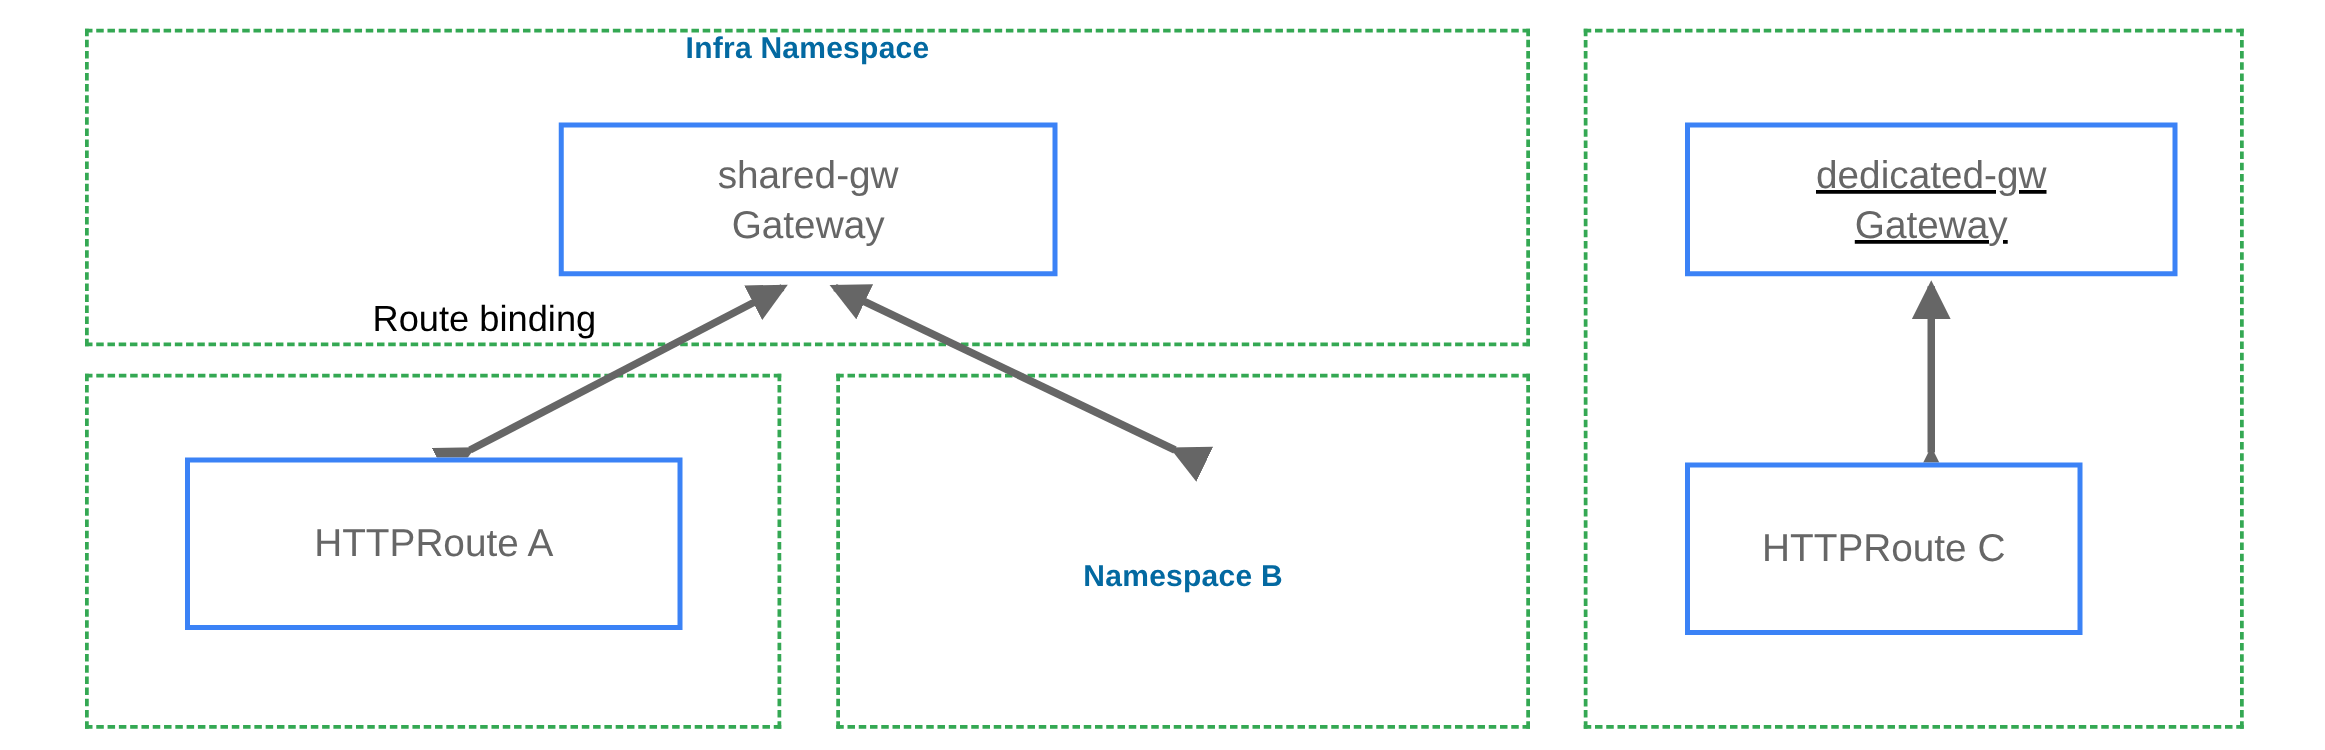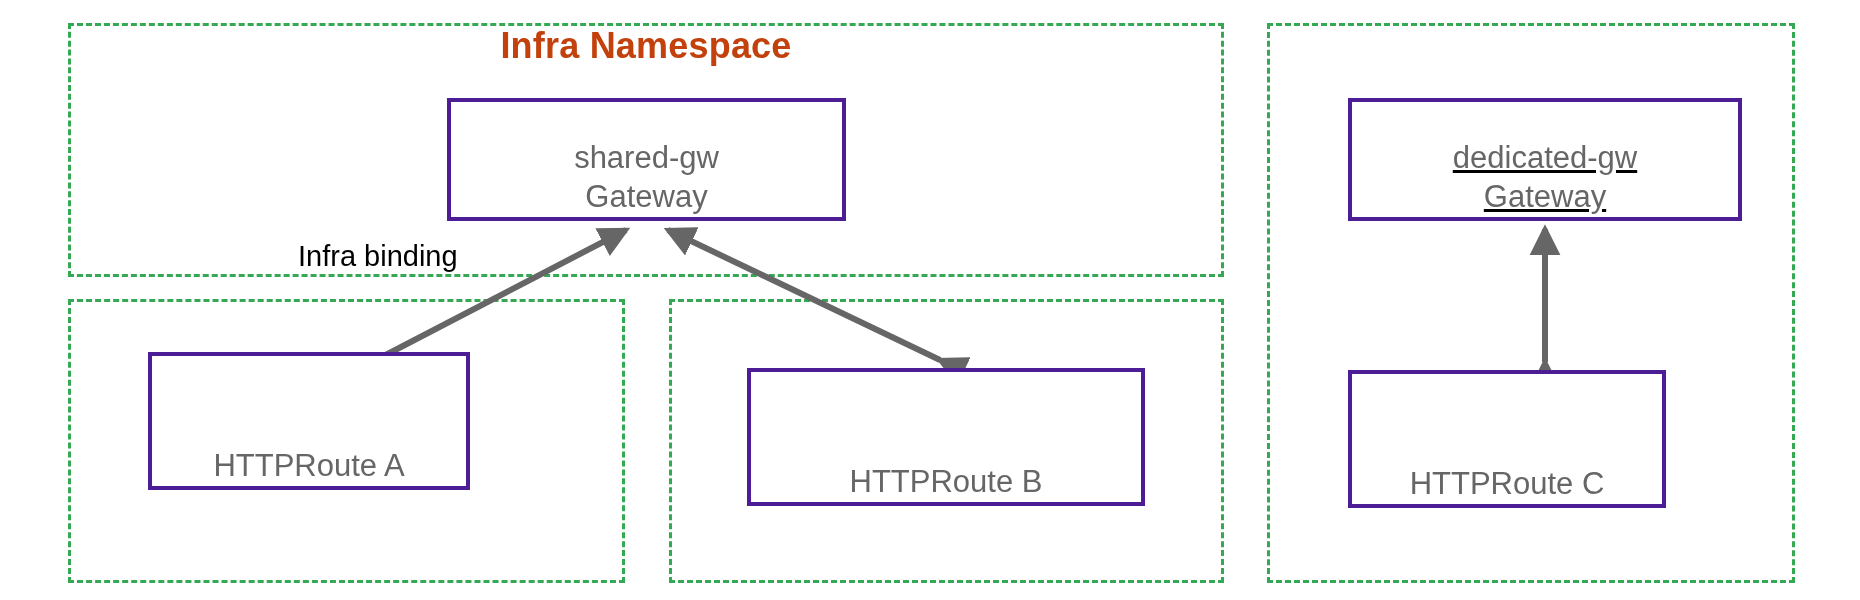--- a/index.html
+++ b/index.html
@@ -21,37 +21,37 @@
 
   
   .ns-box {
     position: absolute;
     border: 3px dashed #34a853;
     box-sizing: border-box;
     background: transparent;
   }
   .ns-label {
     position: absolute;
-    color: #c2410c;
+    color: #0369a1;
     font-weight: bold;
-    font-size: 36px;
+    font-size: 24px;
     letter-spacing: 0.2px;
     white-space: nowrap;
     text-align: center;
     font-family: "Liberation Sans", sans-serif;
   }
 
   
   .res-box {
     position: absolute;
-    border: 4px solid #4c1d95;
+    border: 4px solid #3b82f6;
     background: #ffffff;
     box-sizing: border-box;
     display: flex;
-    align-items: flex-end;
+    align-items: center;
     justify-content: center;
     text-align: center;
   }
   .res-label {
     color: #666666;
     font-size: 31px;
     line-height: 1.28;
     font-weight: normal;
     font-family: "Liberation Sans", sans-serif;
     white-space: pre-line;
@@ -111,32 +111,29 @@
     <line x1="940" y1="360" x2="668" y2="230" stroke="#666666" stroke-width="6" marker-start="url(#arrowhead)" marker-end="url(#arrowhead)"></line>
 
     <line x1="1545" y1="362" x2="1545" y2="229" stroke="#666666" stroke-width="6" marker-start="url(#arrowhead)" marker-end="url(#arrowhead)"></line>
   </svg>
 
   <div class="res-box" style="left:447px; top:98px; width:399px; height:123px;">
     <span class="res-label">shared-gw
 Gateway</span>
   </div>
 
-  <div class="res-box" style="left:148px; top:352px; width:322px; height:138px;">
+  <div class="res-box" style="left:148px; top:366px; width:398px; height:138px;">
     <span class="res-label">HTTPRoute A</span>
   </div>
 
-  <div class="res-box" style="left:747px; top:368px; width:398px; height:138px;">
-    <span class="res-label">HTTPRoute B</span>
-  </div>
 
   <div class="res-box" style="left:1348px; top:98px; width:394px; height:123px;text-decoration:underline;">
     <span class="res-label">dedicated-gw
 Gateway</span>
   </div>
 
   <div class="res-box" style="left:1348px; top:370px; width:318px; height:138px;">
     <span class="res-label">HTTPRoute C</span>
   </div>
 
-  <div class="edge-label" style="left:298px; top:240px;">Infra binding</div>
+  <div class="edge-label" style="left:298px; top:240px;">Route binding</div>
 
 </div>
 
 </body></html>

